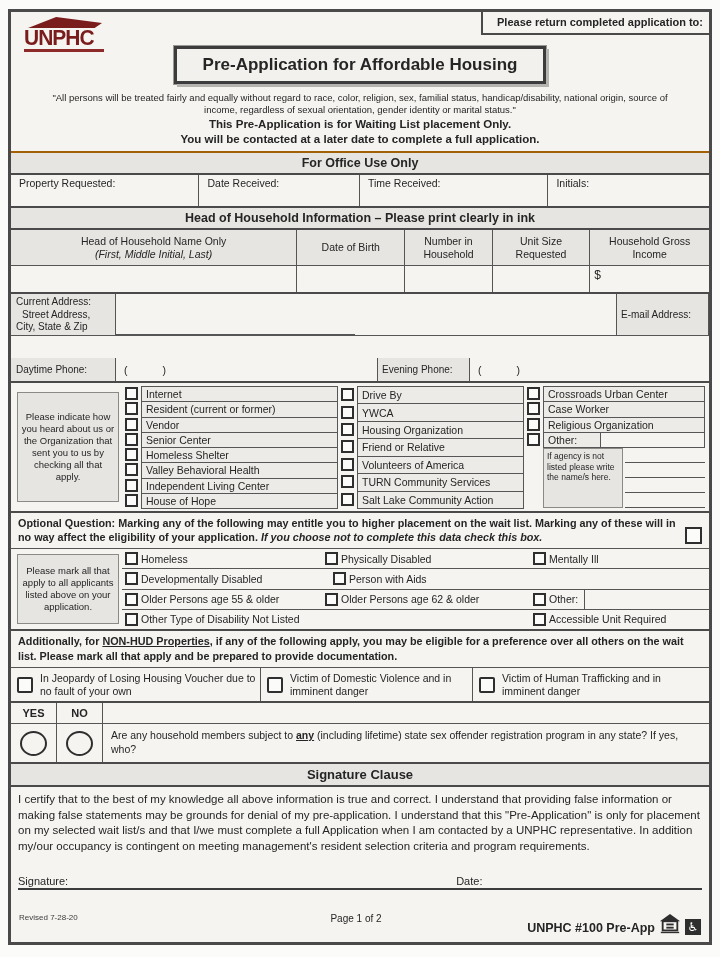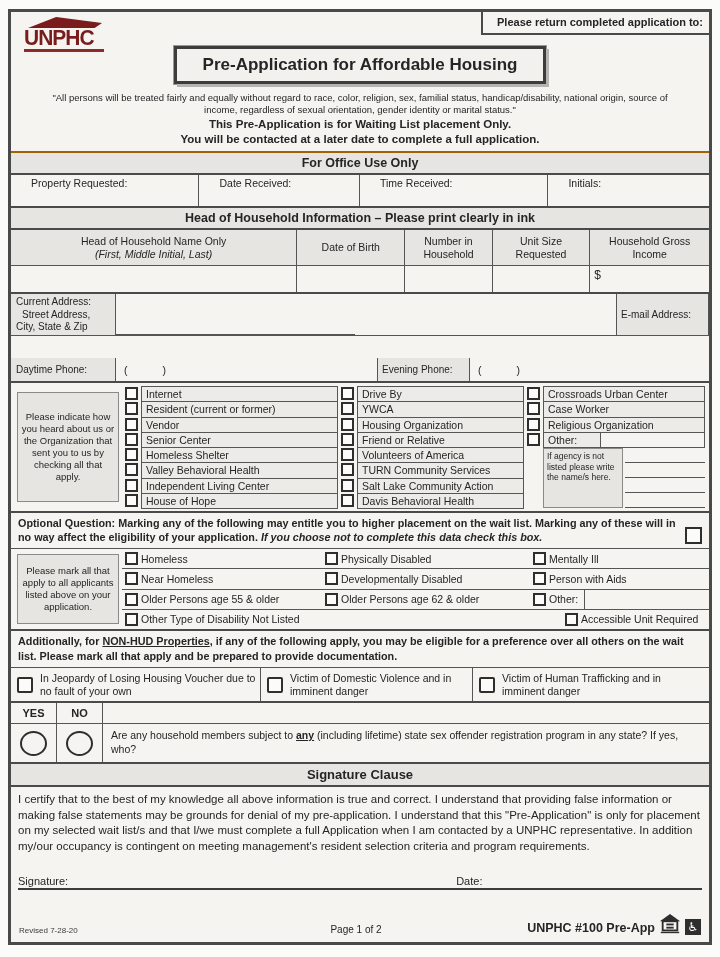--- a/index.html
+++ b/index.html
@@ -19,21 +19,21 @@
   .notice { text-align: center; font-weight: bold; font-size: 11.5px; line-height: 1.35; }
 
   
   .bar { flex: none; background: #e7e5e2; border-bottom: 2px solid #4a4a4a; font-weight: bold; text-align: center; font-size: 12.5px; padding: 3px 0; }
   .shade { background: #e7e5e2; }
   .cb { width: 13px; height: 13px; border: 2px solid #2e2e2e; background: #fbfbfa; flex: none; }
   .cbwrap { width: 19px; display: flex; align-items: center; justify-content: center; flex: none; }
 
   
   .office-row { flex: none; display: flex; height: 33px; border-bottom: 2px solid #4a4a4a; font-size: 10.5px; }
-  .office-row > div { border-right: 1px solid #555; padding: 2px 20px; }
+  .office-row > div { border-right: 1px solid #555; padding: 2px 8px; }
   .office-row > div:last-child { border-right: none; }
 
   
   .hoh-head { flex: none; display: flex; height: 36px; background: #e7e5e2; border-bottom: 1px solid #555; font-size: 10.5px; text-align: center; }
   .hoh-head > div, .hoh-row > div { border-right: 1px solid #555; display: flex; flex-direction: column; align-items: center; justify-content: center; line-height: 1.2; }
   .hoh-head > div:last-child, .hoh-row > div:last-child { border-right: none; }
   .hoh-row { flex: none; display: flex; height: 28px; border-bottom: 2px solid #4a4a4a; }
   .hoh-row > div { align-items: flex-start; justify-content: flex-start; padding: 2px 4px; font-size: 12px; }
   .c-name { width: 41%; } .c-dob { width: 15.5%; } .c-num { width: 12.5%; } .c-unit { width: 14%; } .c-inc { width: 17%; }
 
@@ -65,21 +65,21 @@
   .agency-lines { flex: 1; display: flex; flex-direction: column; margin-top: 1px; }
   .agency-lines > div { flex: 1; border-bottom: 1px solid #555; }
 
   
   .opt-intro { flex: none; position: relative; font-weight: bold; font-size: 10.8px; line-height: 1.3; padding: 3px 30px 4px 7px; border-bottom: 1px solid #555; }
   .opt-cb { position: absolute; right: 7px; bottom: 4px; width: 17px; height: 17px; border: 2px solid #2e2e2e; background: #fbfbfa; }
   .opt { flex: none; display: flex; height: 82px; border-bottom: 2px solid #4a4a4a; }
   .opt-instr { width: 102px; margin: 5px 3px 5px 6px; background: #e7e5e2; border: 1px solid #8a8a86; font-size: 9.5px; text-align: center; line-height: 1.25; display: flex; align-items: center; padding: 2px 4px; flex: none; }
   .opt-grid { flex: 1; display: flex; flex-direction: column; }
   .opt-row { flex: 1; display: flex; border-bottom: 1px solid #555; align-items: center; }
-  .opt-row:last-child { border-bottom: none; gap: 32px; }
+  .opt-row:last-child { border-bottom: none; }
   .opt-cell { display: flex; align-items: center; font-size: 10.5px; align-self: stretch; }
   .oc1 { width: 200px; } .oc2 { width: 208px; } .oc3 { flex: 1; } .oc-span { width: 408px; }
   .opt-other-blank { flex: 1; align-self: stretch; border-left: 1px solid #555; margin-left: 6px; }
 
   
   .nh-intro { flex: none; font-weight: bold; font-size: 10.8px; line-height: 1.35; padding: 3px 8px 4px 7px; border-bottom: 1px solid #555; }
   .nh-row { flex: none; display: flex; height: 35px; border-bottom: 2px solid #4a4a4a; }
   .nh-cell { display: flex; align-items: center; border-right: 1px solid #555; font-size: 10.5px; line-height: 1.2; padding-right: 4px; }
   .nh-cell:last-child { border-right: none; }
   .nh1 { width: 250px; } .nh2 { width: 212px; } .nh3 { flex: 1; }
@@ -96,21 +96,21 @@
 
   
   .clause { flex: 1; font-size: 11.5px; line-height: 1.35; padding: 5px 8px 0 7px; }
   .sig-row { flex: none; height: 26px; margin: 0 7px; border-bottom: 2px solid #3c3c3c; display: flex; align-items: flex-end; font-size: 11px; padding-bottom: 1px; }
   .date-label { margin-left: 388px; }
 
   
   .footer { flex: none; height: 52px; display: flex; align-items: flex-end; padding: 0 8px 7px 8px; }
   .revised { font-size: 8px; color: #3c3c3c; }
   .pageno { font-size: 10px; position: absolute; left: 0; right: 8px; text-align: center; }
-  .footer-inner { position: relative; width: 100%; display: flex; align-items: flex-end; }
+  .footer-inner { position: relative; width: 100%; display: flex; }
   .form-id { margin-left: auto; font-weight: bold; font-size: 12.5px; display: flex; align-items: flex-end; gap: 4px; }
   .eh-icon { width: 22px; height: 22px; display: inline-block; }
   .ada-icon { width: 16px; height: 16px; background: #2e2e2e; color: #ffffff; font-size: 12px; line-height: 16px; text-align: center; display: inline-block; font-family: "DejaVu Sans", sans-serif; }
   .it { font-style: italic; }
   .ul { text-decoration: underline; }
 </style>
 </head>
 <body>
 
 <div class="canvas">
@@ -280,26 +280,20 @@
               <span class="cb"></span>
             </span>
             <span class="lbl">TURN Community Services</span>
           </div>
         <div class="hitem">
             <span class="cbwrap">
               <span class="cb"></span>
             </span>
             <span class="lbl">Salt Lake Community Action</span>
           </div>
-        <div class="hitem">
-            <span class="cbwrap">
-              <span class="cb"></span>
-            </span>
-            <span class="lbl">Davis Behavioral Health</span>
-          </div>
       </div>
       <div class="hcol hcol3">
         <div class="hitem">
             <span class="cbwrap">
               <span class="cb"></span>
             </span>
             <span class="lbl">Crossroads Urban Center</span>
           </div>
         <div class="hitem">
             <span class="cbwrap">
@@ -353,26 +347,20 @@
               <span>Physically Disabled</span>
             </div>
           <div class="opt-cell oc3">
               <span class="cbwrap">
                 <span class="cb"></span>
               </span>
               <span>Mentally Ill</span>
             </div>
         </div>
         <div class="opt-row">
-          <div class="opt-cell oc1">
-              <span class="cbwrap">
-                <span class="cb"></span>
-              </span>
-              <span>Near Homeless</span>
-            </div>
           <div class="opt-cell oc2">
               <span class="cbwrap">
                 <span class="cb"></span>
               </span>
               <span>Developmentally Disabled</span>
             </div>
           <div class="opt-cell oc3">
               <span class="cbwrap">
                 <span class="cb"></span>
               </span>

